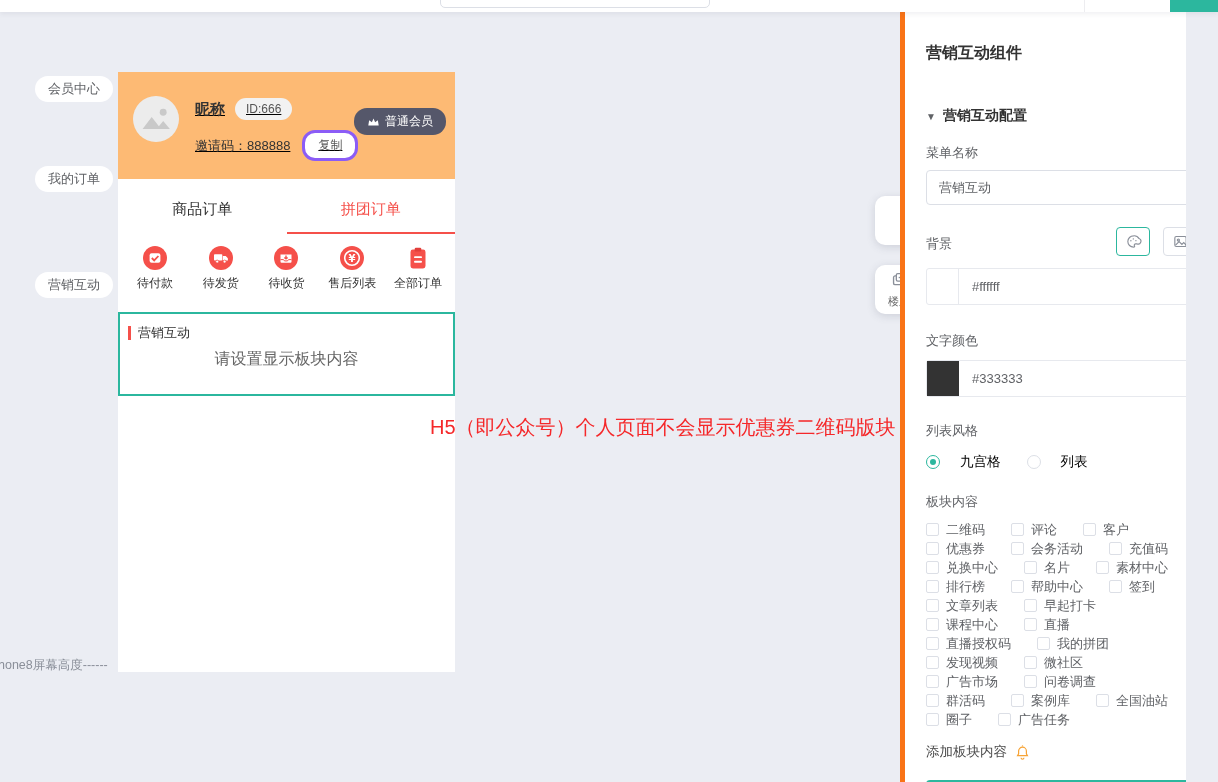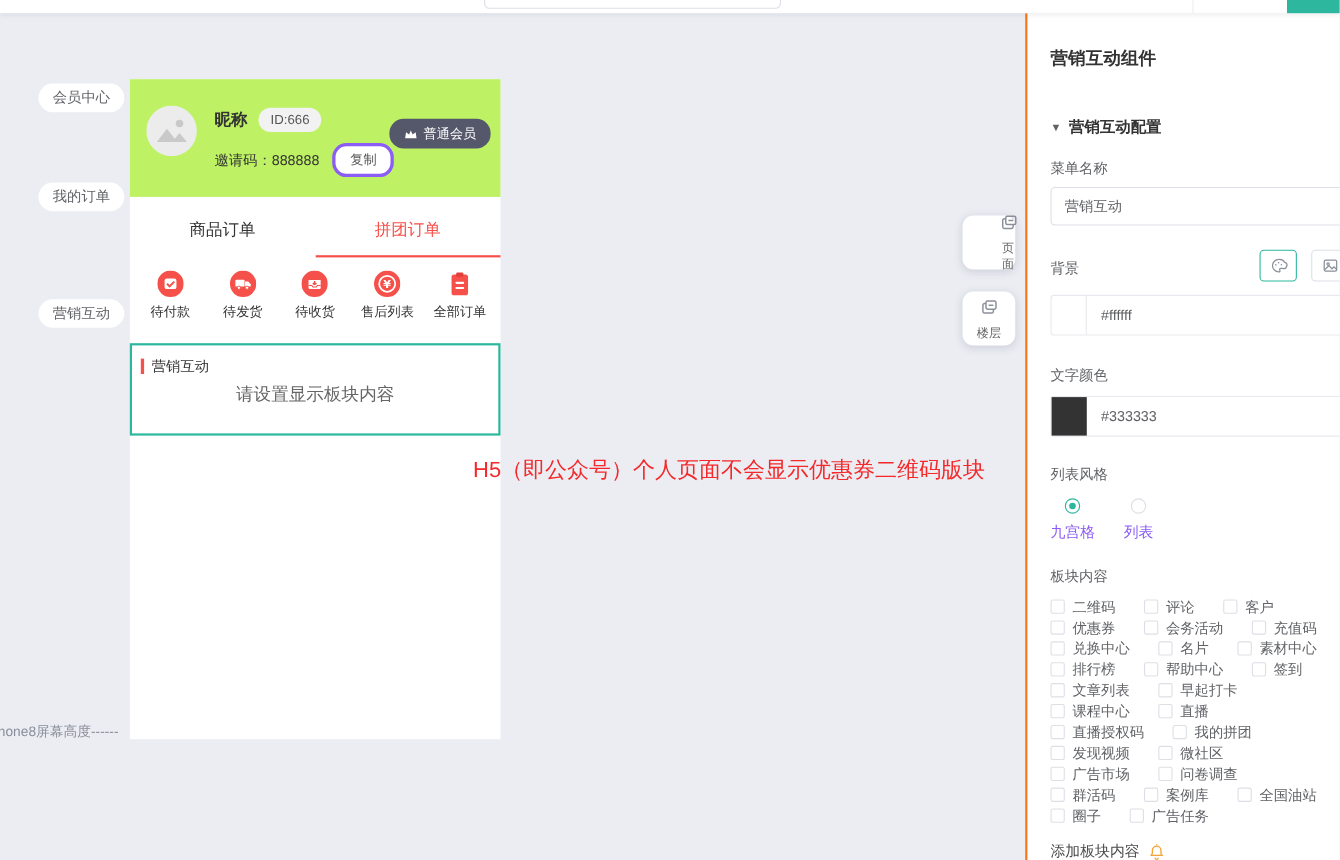--- a/index.html
+++ b/index.html
@@ -20,21 +20,21 @@
   .canvas { position:absolute; left:0; top:12px; width:932px; height:608px; background:#ebedf3; }
 
   .side-tag { position:absolute; left:35px; height:26px; padding:0 13px; background:#fff;
     border-radius:13px; font-size:13px; color:#606266; display:flex; align-items:center; }
   .side-tag:nth-child(1){ top:64px; }
   .side-tag:nth-child(2){ top:154px; }
   .side-tag:nth-child(3){ top:260px; }
 
   
   .phone { position:absolute; left:118px; top:60px; width:337px; height:600px; background:#fff; }
-  .member { background:#bef264; padding:24px 15px 18px; display:flex; position:relative; }
+  .member { background:#fdba74; padding:24px 15px 18px; display:flex; position:relative;text-decoration:underline; }
   .avatar { width:46px; height:46px; flex:0 0 46px; }
   .member-info { margin-left:16px; padding-top:2px; }
   .m-row { display:flex; align-items:center; }
   .nickname { font-size:15px; font-weight:bold; color:#333; }
   .id-pill { margin-left:10px; background:#f2f2f2; border-radius:12px; padding:4px 11px;
     font-size:12px; color:#555; }
   .m-row2 { margin-top:10px; }
   .invite { font-size:13px; color:#333; }
   .copy-pill { margin-left:12px; background:#fff; border:3px solid #8b5cf6; border-radius:13px;
     padding:4px 13px; font-size:12px; color:#555; }
@@ -64,22 +64,22 @@
 
   .float-btn { position:absolute; left:875px; width:48px; height:49px; background:#fff;
     border-radius:10px; box-shadow:0 2px 8px rgba(70,80,100,.18); display:flex;
     flex-direction:column; align-items:center; justify-content:center; gap:1px; cursor:pointer; }
   .float-btn:nth-of-type(1){ top:184px;padding-left:36px; }
   .float-btn:nth-of-type(2){ top:253px; }
   .float-btn svg { width:19px; height:19px; }
   .float-label { font-size:11px; color:#666; }
 
   
-  .panel { position:absolute; left:932px; top:12px; width:286px; height:770px; background:#fff;
-    border-left:2px solid #f97316; padding:31px 0 0 21px; overflow:hidden; }
+  .panel { position:absolute; left:900px; top:12px; width:286px; height:770px; background:#fff;
+    border-left:5px solid #f97316; padding:31px 0 0 21px; overflow:hidden; }
   .panel-title { font-size:16px; font-weight:bold; color:#333; }
   .section-head { margin-top:43px; display:flex; align-items:center; gap:7px; }
   .tri { font-size:10px; color:#606266; }
   .section-title { font-size:14px; font-weight:bold; color:#333; }
   .f-label { margin-top:19px; font-size:13px; color:#606266; }
   .menu-input { margin-top:8px; width:300px; height:35px; border:1px solid #dcdfe6; border-radius:4px;
     padding:0 12px; font-size:13px; color:#606266; outline:none; background:#fff; }
 
   .bg-row { margin-top:25px; position:relative; height:28px; display:flex; align-items:center; }
   .bg-row .f-label { margin-top:0; }
@@ -89,21 +89,21 @@
   .tg-btn.active { border-color:#2cb79e; }
   .tg-btn svg { width:17px; height:17px; }
 
   .color-input { margin-top:10px; width:300px; height:37px; border:1px solid #e7e9ee; border-radius:3px;
     display:flex; align-items:center; background:#fff; }
   .swatch { width:32px; height:35px; border-right:1px solid #e7e9ee; flex:0 0 32px; }
   .swatch.dark { background:#333333; border-right:none; }
   .color-val { margin-left:13px; font-size:13px; color:#606266; }
 
   .radio-row { margin-top:13px; display:flex; gap:26px; }
-  .radio-item { display:flex; align-items:center; gap:8px; font-size:13.5px; color:#8b5cf6; cursor:pointer;flex-direction:column; }
+  .radio-item { display:flex; align-items:center; gap:20px; font-size:13.5px; color:#000000; cursor:pointer; }
   .radio-dot { width:14px; height:14px; border-radius:50%; border:1px solid #dcdfe6; background:#fff; }
   .radio-item.checked .radio-dot { border:1px solid #2cb79e; position:relative; }
   .radio-item.checked .radio-dot::after { content:""; position:absolute; left:3px; top:3px;
     width:6px; height:6px; border-radius:50%; background:#2cb79e; }
 
   .content-rows { margin-top:9px; }
   .cb-row { height:19px; display:flex; }
   .cb-item { display:inline-flex; align-items:center; gap:7px; margin-right:26px;
     font-size:13px; color:#606266; cursor:pointer; white-space:nowrap; }
   .cb-box { width:13px; height:13px; border:1px solid #dcdfe6; border-radius:2px; background:#fff; }

